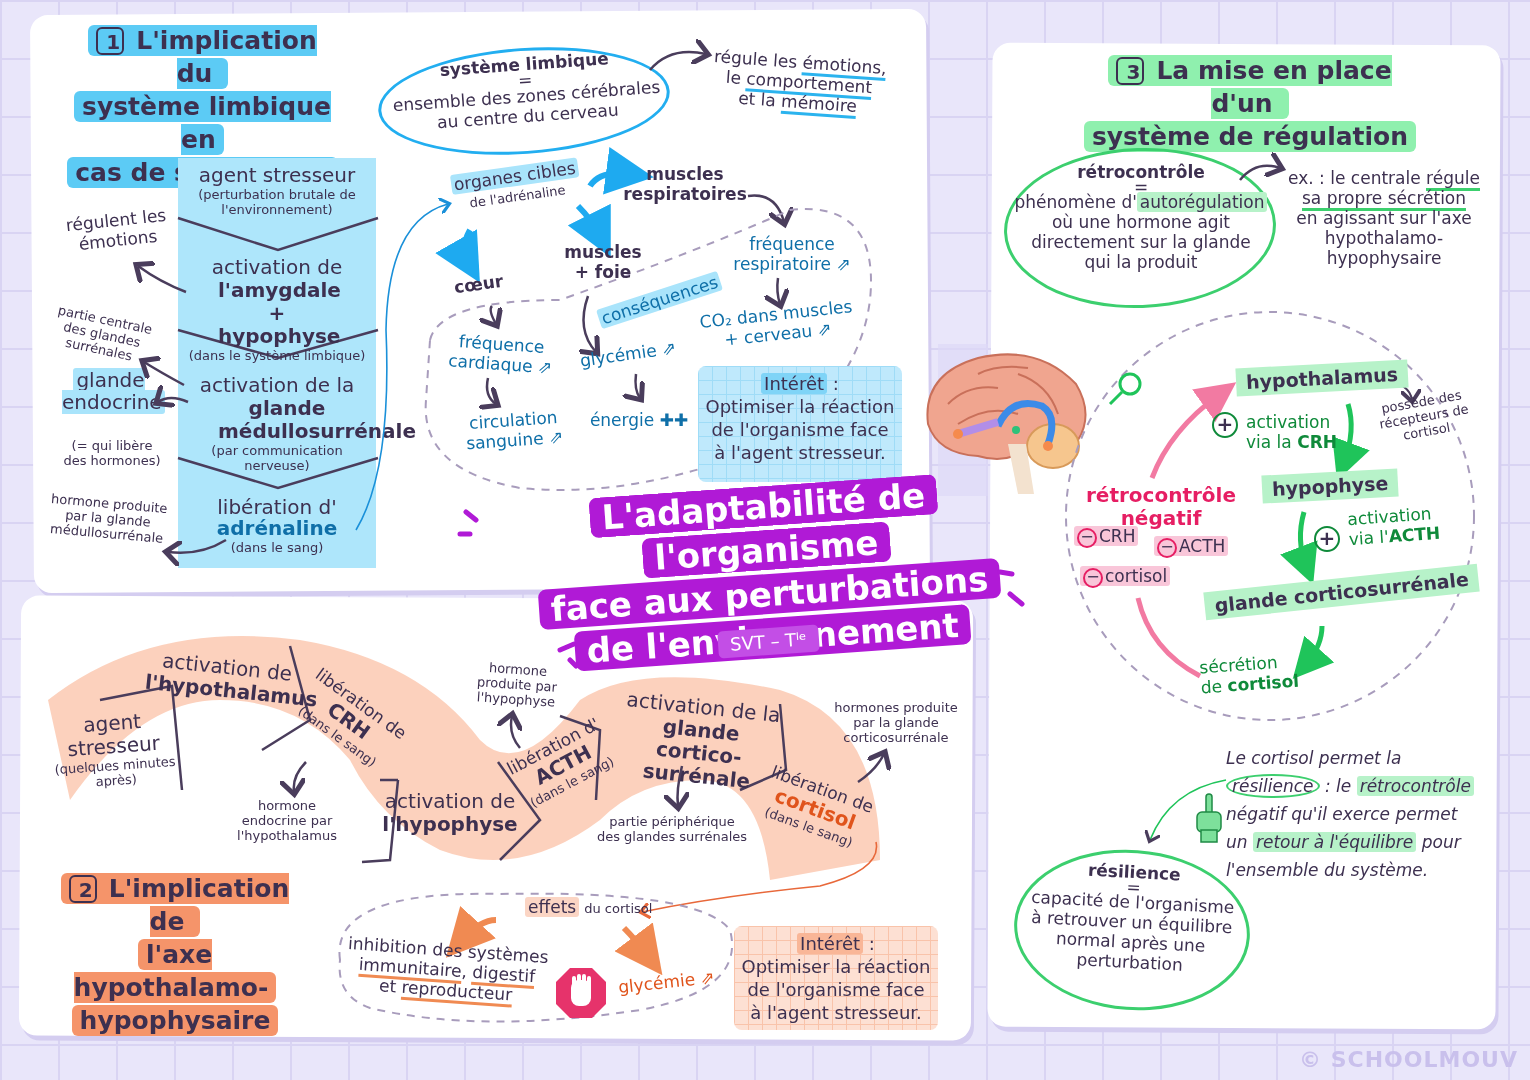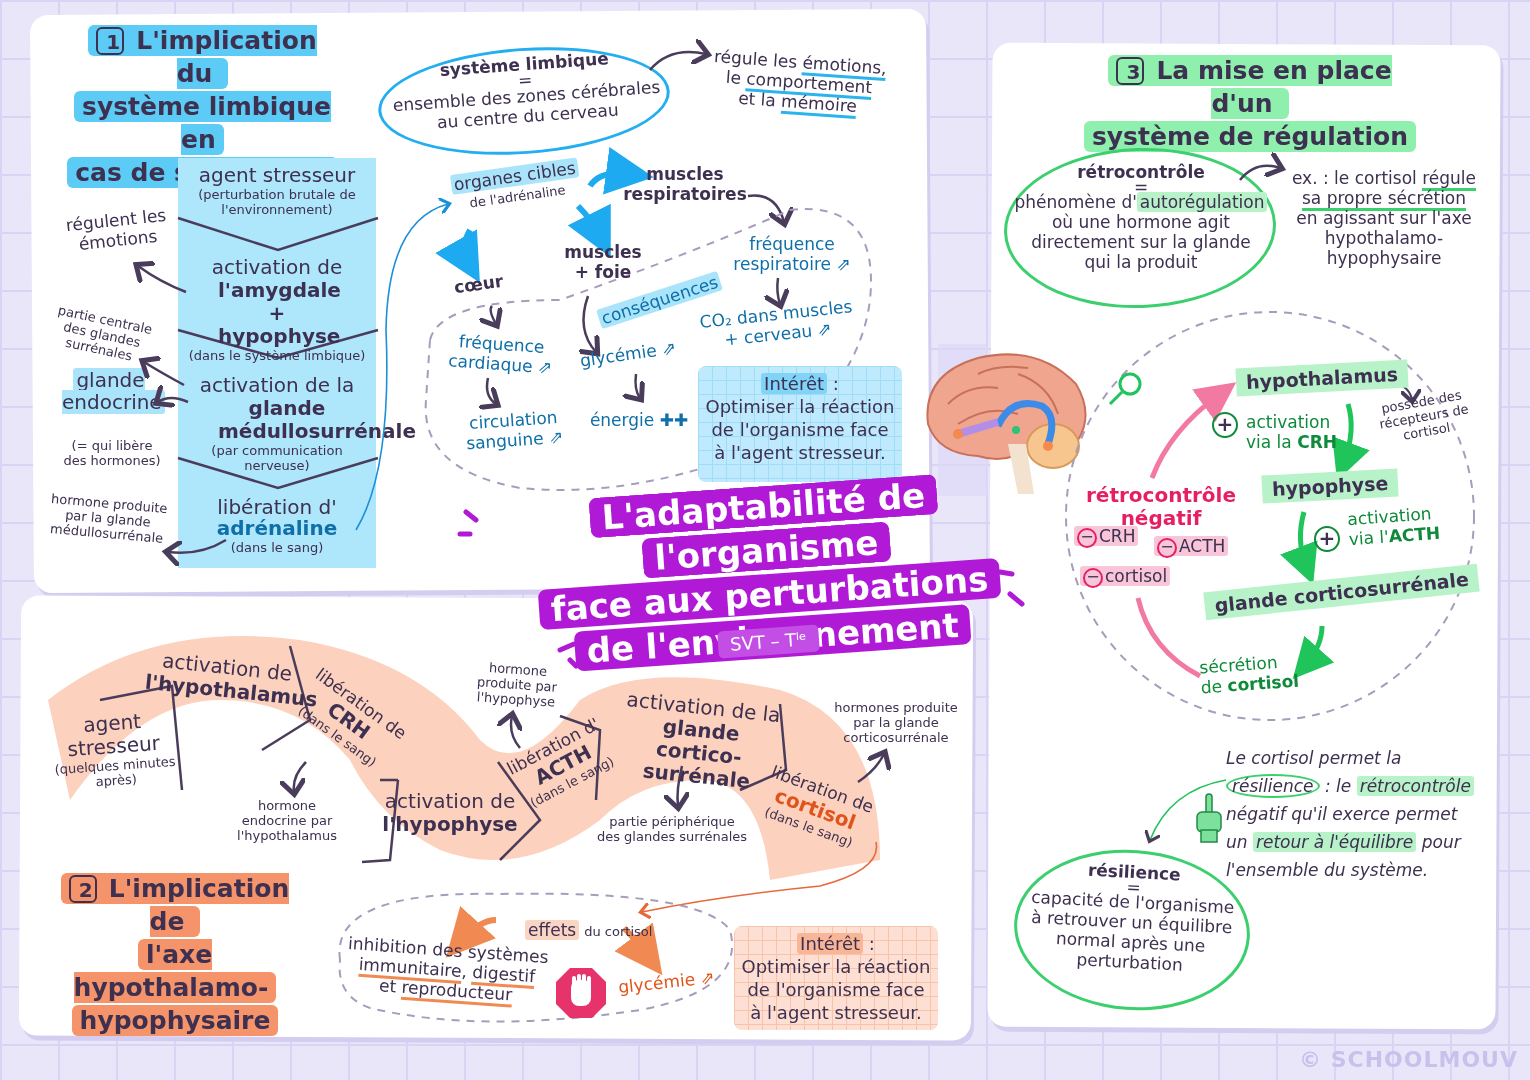--- a/index.html
+++ b/index.html
@@ -257,21 +257,21 @@
   <path d="M496,920 Q480,920 462,940" fill="none" stroke="#f08a52" stroke-width="6" marker-end="url(#ahoo)"></path>
   <path d="M624,928 Q636,940 648,956" fill="none" stroke="#f08a52" stroke-width="6" marker-end="url(#ahoo)"></path>
 </svg>
 
 <div class="sec-title" style="left:40px;top:872px;width:270px;">
   <span style="background:#f5946a;"><span class="num">2</span><span>L'implication de</span></span><br>
   <span style="background:#f5946a;">l'axe hypothalamo-</span><br>
   <span style="background:#f5946a;">hypophysaire</span>
 </div>
 
-<div class="abs" style="left:502px;top:920px;padding-left:23px;">
+<div class="abs" style="left:502px;top:897px;padding-left:23px;">
   <span class="med hl-orange">effets</span>
   <span class="small">du cortisol</span>
 </div>
 <div class="abs c med" style="left:342px;top:940px;width:210px;transform:rotate(4deg);">
   <span>inhibition des systèmes</span><br>
   <span class="ul-orange">immunitaire</span>, <span class="ul-orange">digestif</span><br>
   <span>et</span> <span class="ul-orange">reproducteur</span>
 </div>
 <svg style="left:554px;top:966px;" width="54" height="54" viewBox="0 0 54 54">
   <polygon points="16,2 38,2 52,16 52,38 38,52 16,52 2,38 2,16" fill="#e6336b"></polygon>
@@ -294,21 +294,21 @@
 <div class="abs c med" style="left:1010px;top:162px;width:262px;">
   <div class="bold">rétrocontrôle</div>
   <div style="line-height:10px;">=</div>
   <span>phénomène d'</span><span class="hl-green">autorégulation</span>
   <div style="padding:0 16px;">où une hormone agit directement sur la glande qui la produit</div>
 </div>
 <svg style="left:0;top:0;" width="1" height="1">
   <path d="M1240,180 Q1256,160 1280,168" fill="none" stroke="#4a3d5c" stroke-width="2.5" marker-end="url(#ah)"></path>
 </svg>
 <div class="abs c med" style="left:1284px;top:168px;width:200px;">
-  <span>ex. : le cortisol</span> <span class="ul-green">régule</span><br>
+  <span>ex. : le centrale</span> <span class="ul-green">régule</span><br>
   <span class="ul-green">sa propre sécrétion</span><br>
   <span>en agissant sur l'axe hypothalamo-hypophysaire</span>
 </div>
 
 <svg style="left:0;top:0;" width="1" height="1">
   <circle cx="1270" cy="516" r="204" fill="none" stroke="#a89cbc" stroke-width="2" stroke-dasharray="8,7"></circle>
   <path d="M1348,404 Q1356,430 1344,462" fill="none" stroke="#1fc45a" stroke-width="5" marker-end="url(#ahg)"></path>
   <path d="M1304,512 Q1296,540 1306,566" fill="none" stroke="#1fc45a" stroke-width="5" marker-end="url(#ahg)"></path>
   <path d="M1322,626 Q1322,646 1306,664" fill="none" stroke="#1fc45a" stroke-width="5" marker-end="url(#ahg)"></path>
   <path d="M1152,478 Q1170,430 1220,394" fill="none" stroke="#f27aa2" stroke-width="5" marker-end="url(#ahp)"></path>

